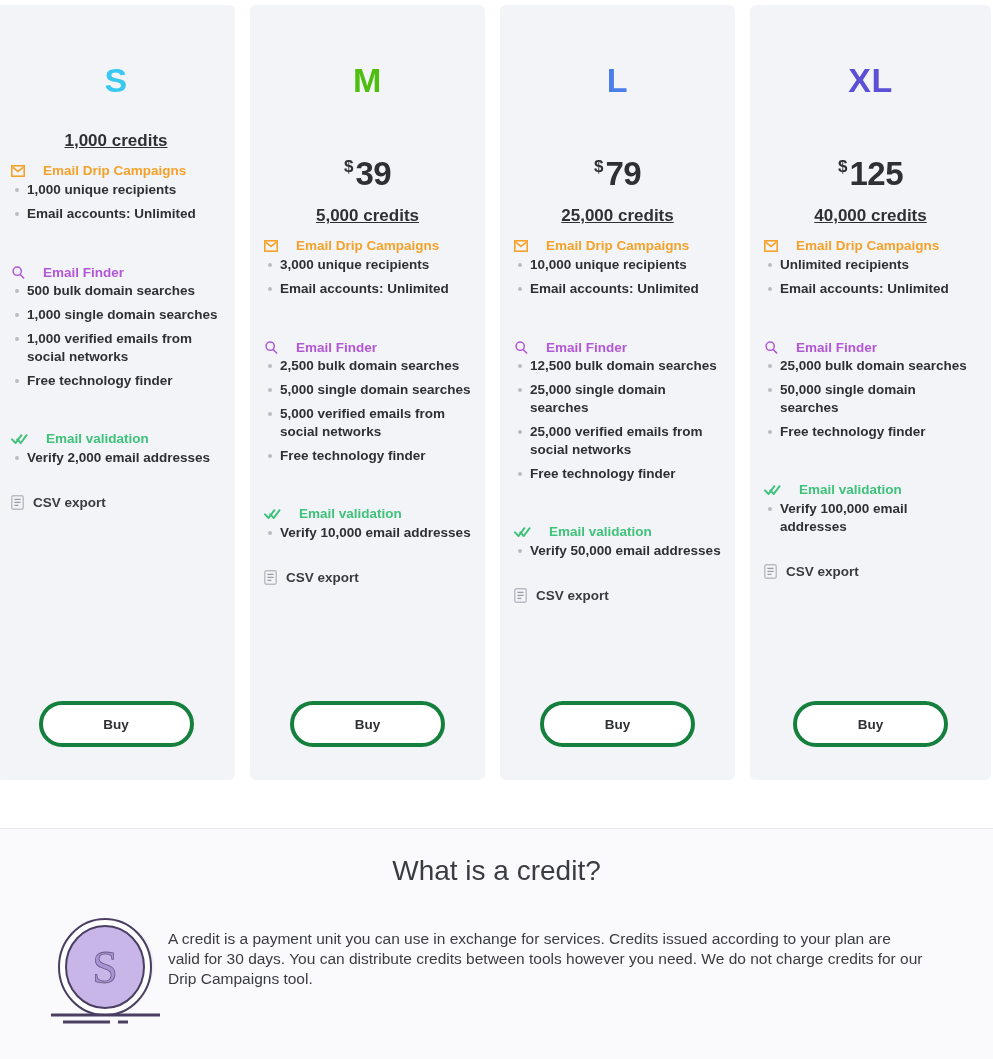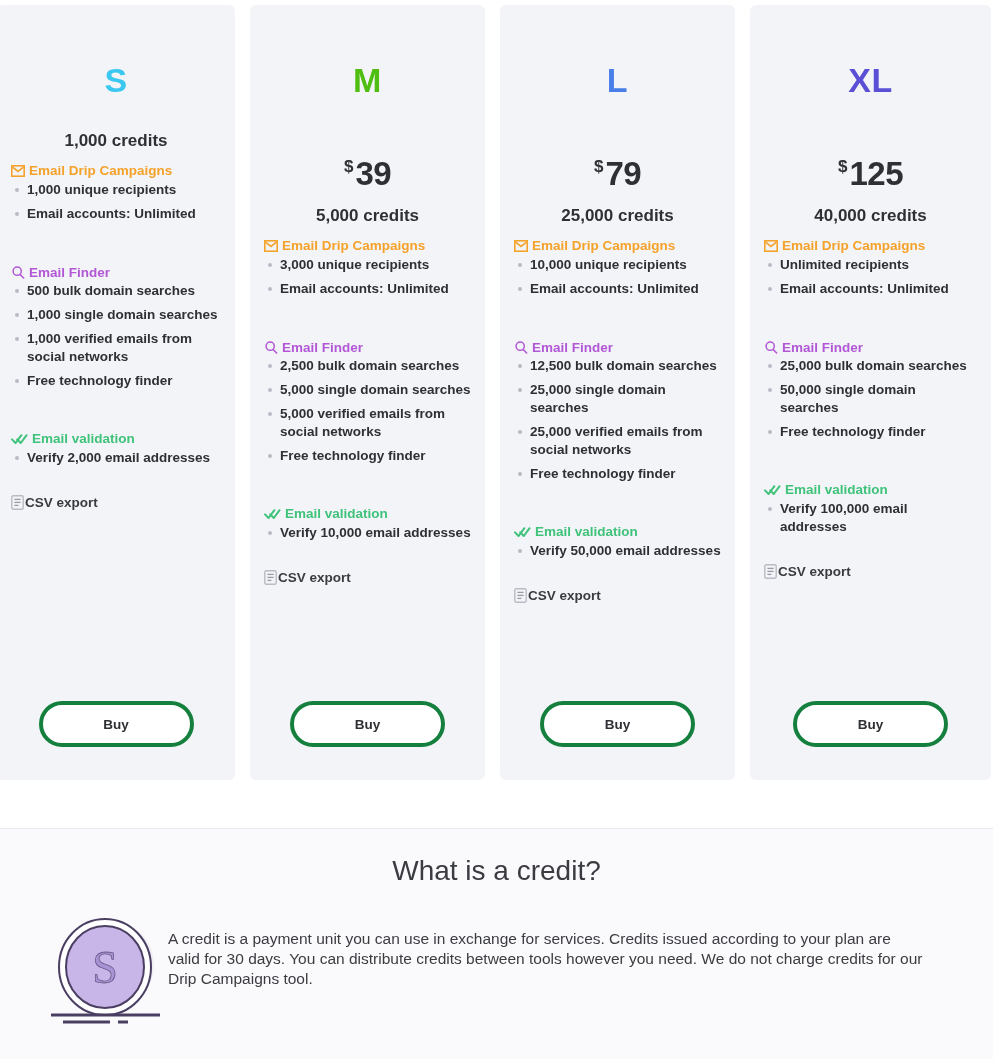--- a/index.html
+++ b/index.html
@@ -58,27 +58,28 @@
     font-size: 33px;
     font-weight: bold;
     letter-spacing: -0.5px;
   }
   .credits-line {
     text-align: center;
     font-size: 17px;
     font-weight: bold;
     color: #2f3033;
     margin-top: 16px;
+    text-decoration: underline;
   }
 
   .feature-group { margin-top: 13px; }
   .group-head {
     display: flex;
     align-items: center;
-    gap: 4px;
+    gap: 18px;
     font-size: 13.5px;
     font-weight: bold;
     margin-bottom: 3px;
   }
   .group-head .ghead-label { line-height: 1; }
   .gh-drip  { color: #f5a22a; }
   .gh-finder{ color: #b257d6; }
   .gh-valid { color: #3fc27a; }
 
   .feat-list { list-style: none; }
@@ -100,21 +101,21 @@
     background: #b9bbc4;
   }
 
   .spacer-finder { height: 24px; }
   .spacer-valid  { height: 23px; }
   .spacer-csv    { height: 22px; }
 
   .csv-row {
     display: flex;
     align-items: center;
-    gap: 1px;
+    gap: 9px;
     font-size: 13.5px;
     font-weight: bold;
     color: #3a3b3f;
   }
 
   .buy-wrap {
     position: absolute;
     left: 0; right: 0;
     bottom: 33px;
     display: flex;

